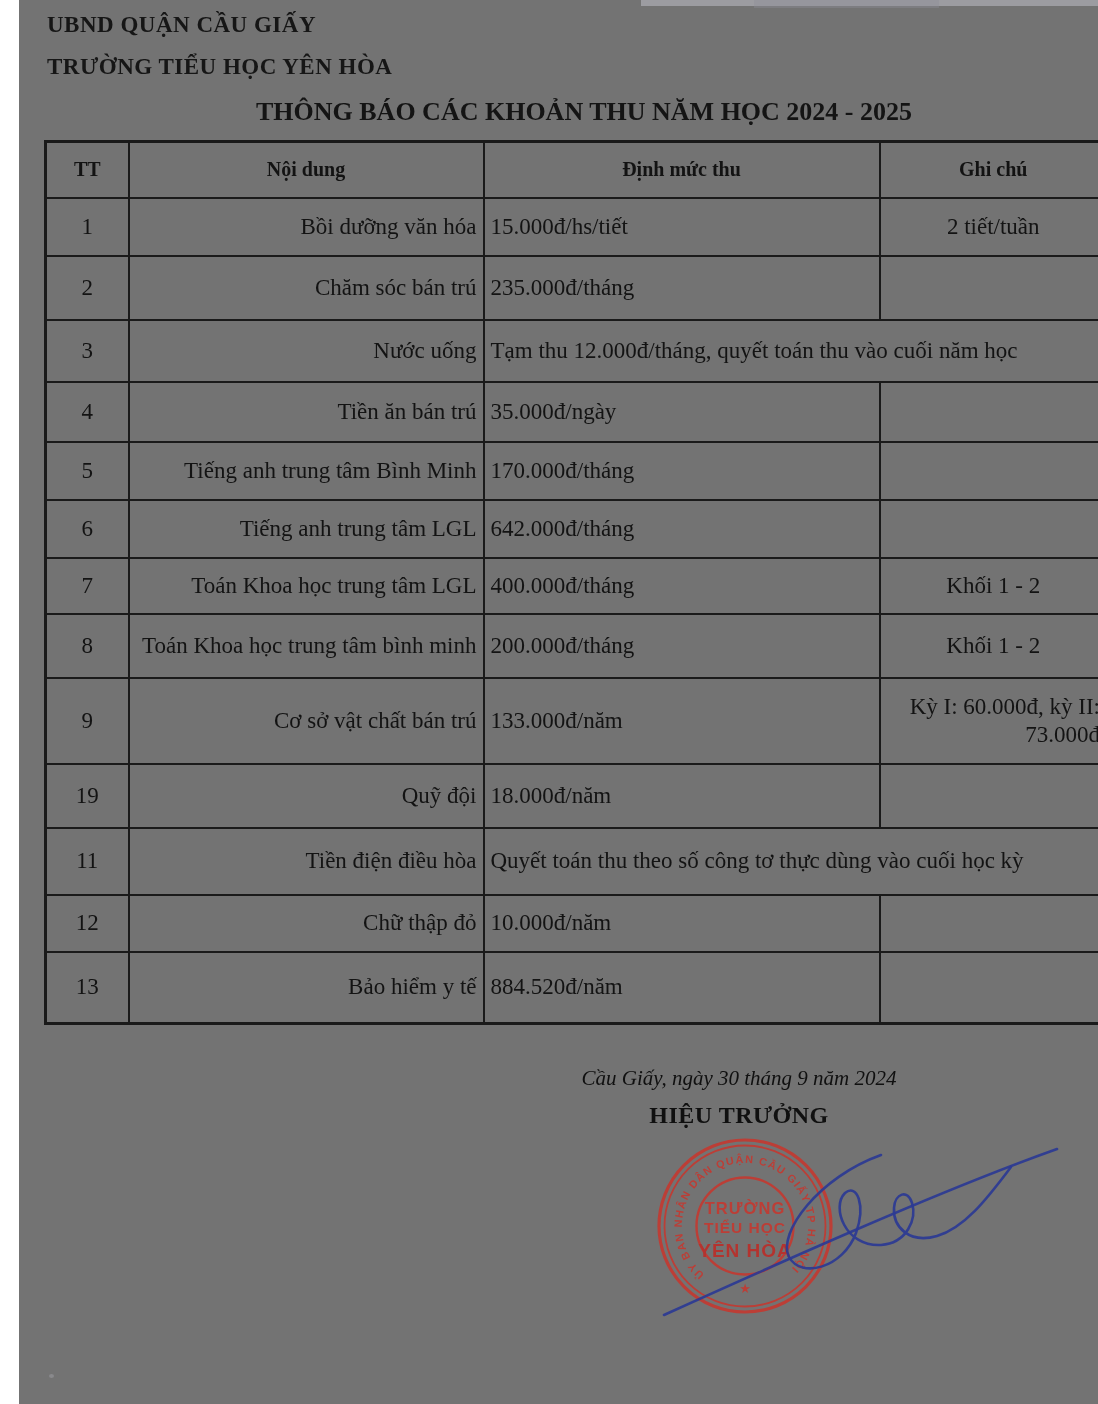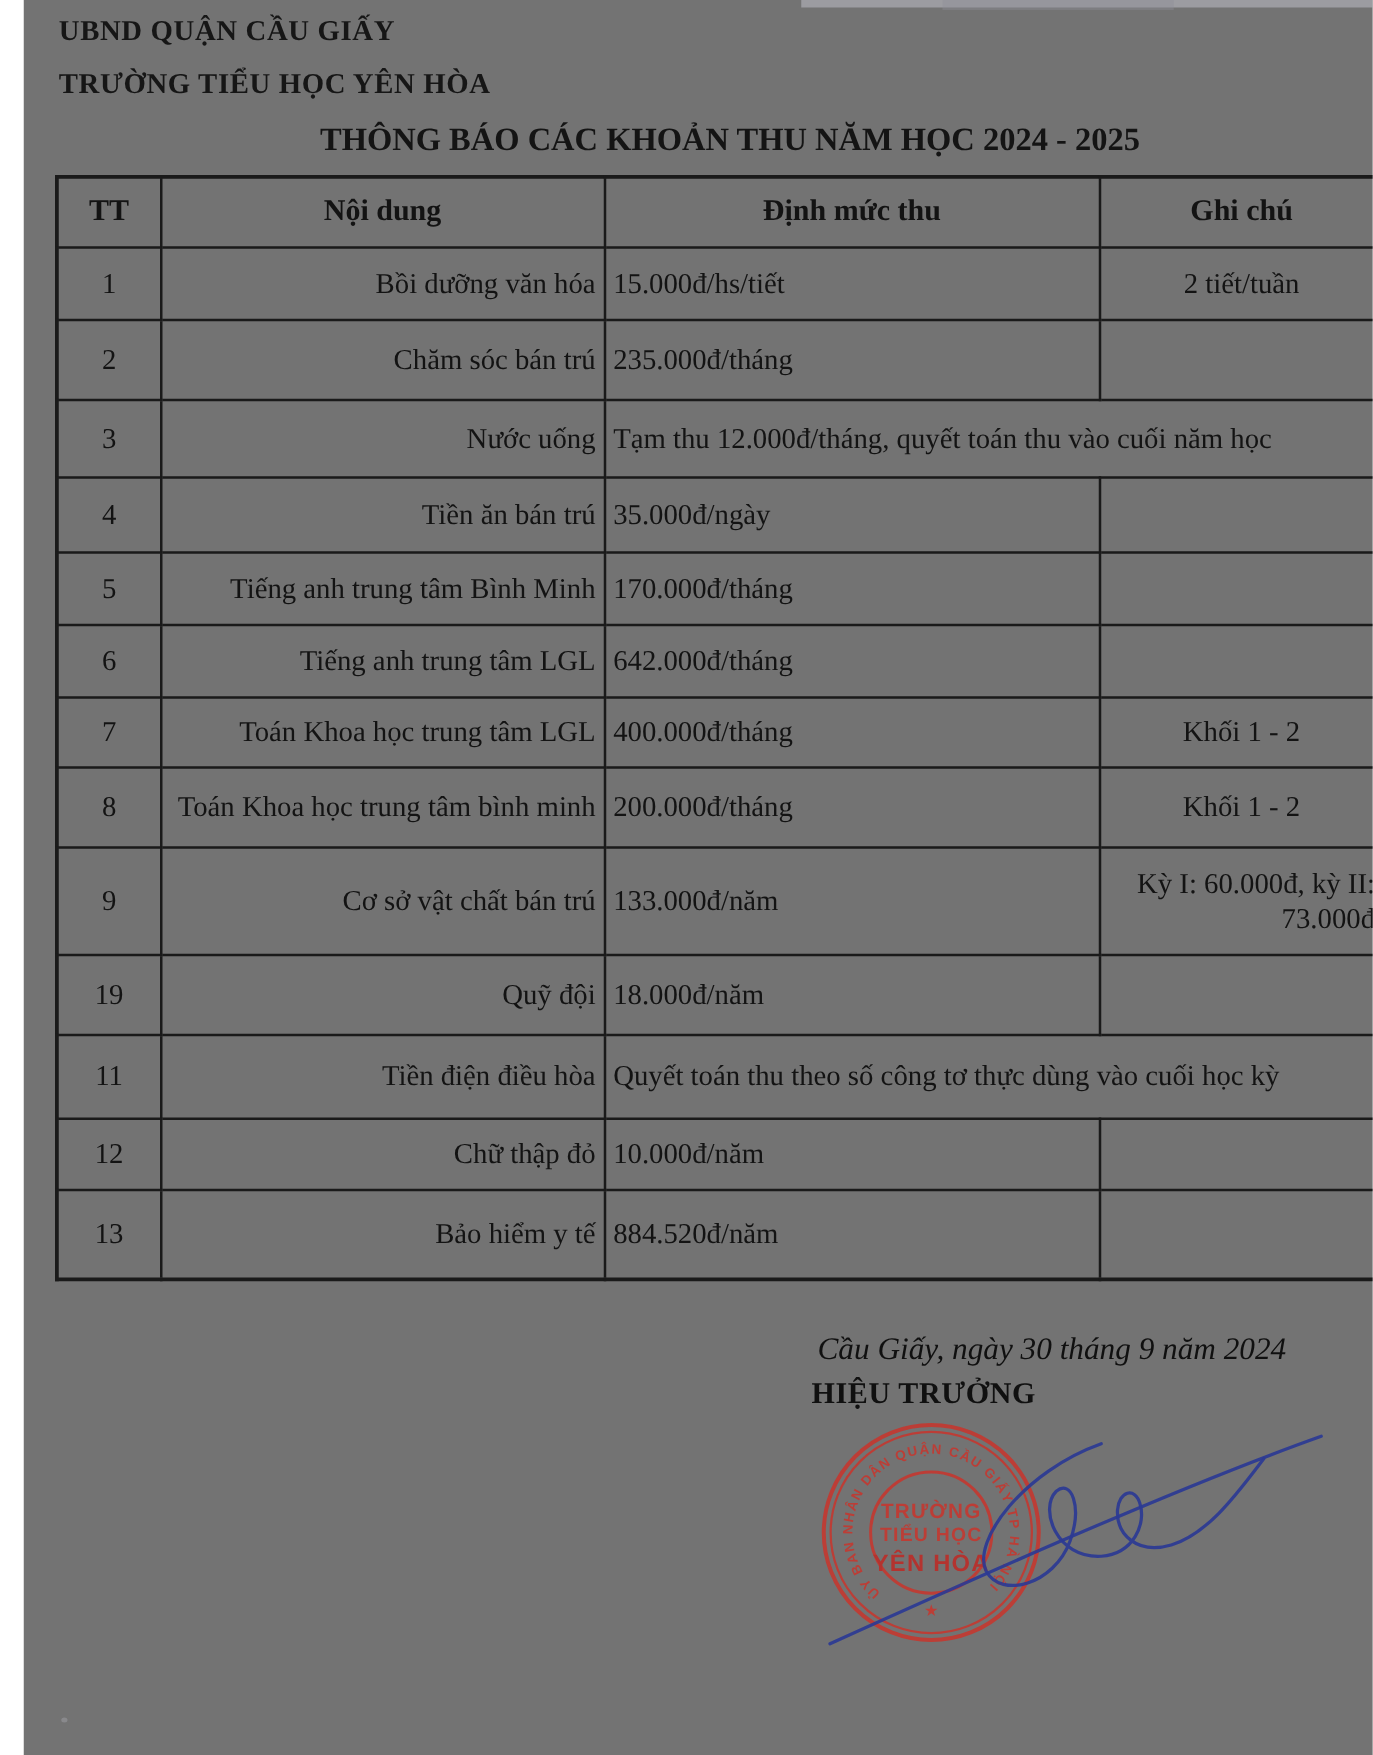--- a/index.html
+++ b/index.html
@@ -12,28 +12,28 @@
   .org-line.l1{top:12px;}
   .org-line.l2{top:54px;}
   .doc-title{position:absolute;left:32px;right:0;top:97px;text-align:center;font-weight:bold;font-size:26px;color:#141414;}
   
   .fee-table{
     position:absolute;left:25px;top:140px;width:1062px;
     border-collapse:collapse;table-layout:fixed;
     font-size:23px;color:#131313;border:3px solid #1a1a1a;
   }
   .fee-table th,.fee-table td{border:2px solid #1a1a1a;padding:2px 6px;vertical-align:middle;overflow:hidden;}
-  .fee-table th{font-size:24px;font-weight:bold;text-align:center;}
+  .fee-table th{font-size:20px;font-weight:bold;text-align:center;}
   .fee-table td.tt{text-align:center;}
   .fee-table td.noidung{text-align:right;padding-left:9px;}
   .fee-table td.muc{text-align:left;}
   .fee-table td.ghichu{text-align:center;}
   .fee-table td.ghichu.left{text-align:right;padding-left:8px;line-height:1.2;}
   
-  .date-line{position:absolute;left:430px;width:580px;top:1066px;text-align:right;font-style:italic;font-size:25px;color:#101010;}
+  .date-line{position:absolute;left:430px;width:580px;top:1066px;text-align:center;font-style:italic;font-size:21px;color:#101010;}
   .signer-title{position:absolute;left:430px;width:580px;top:1102px;text-align:center;font-weight:bold;font-size:24px;letter-spacing:.5px;color:#101010;}
   .signer-name{position:absolute;left:600px;width:380px;top:1340px;text-align:center;font-weight:bold;font-size:26px;color:#101010;}
   
   .stamp-svg{position:absolute;left:600px;top:1125px;}
   .ring-text{font-family:"Liberation Sans",sans-serif;font-weight:bold;font-size:10.8px;letter-spacing:1.3px;fill:var(--stamp-red);}
   .inner-t{font-family:"Liberation Sans",sans-serif;font-weight:bold;fill:var(--stamp-red);text-anchor:middle;letter-spacing:1px;}
   .inner-t.t1{font-size:16.5px;}
   .inner-t.t2{font-size:15.5px;}
   .inner-t.t3{font-size:19px;fill:var(--stamp-red-dark);}
   .star-t{font-size:13px;fill:var(--stamp-red);text-anchor:middle;}

